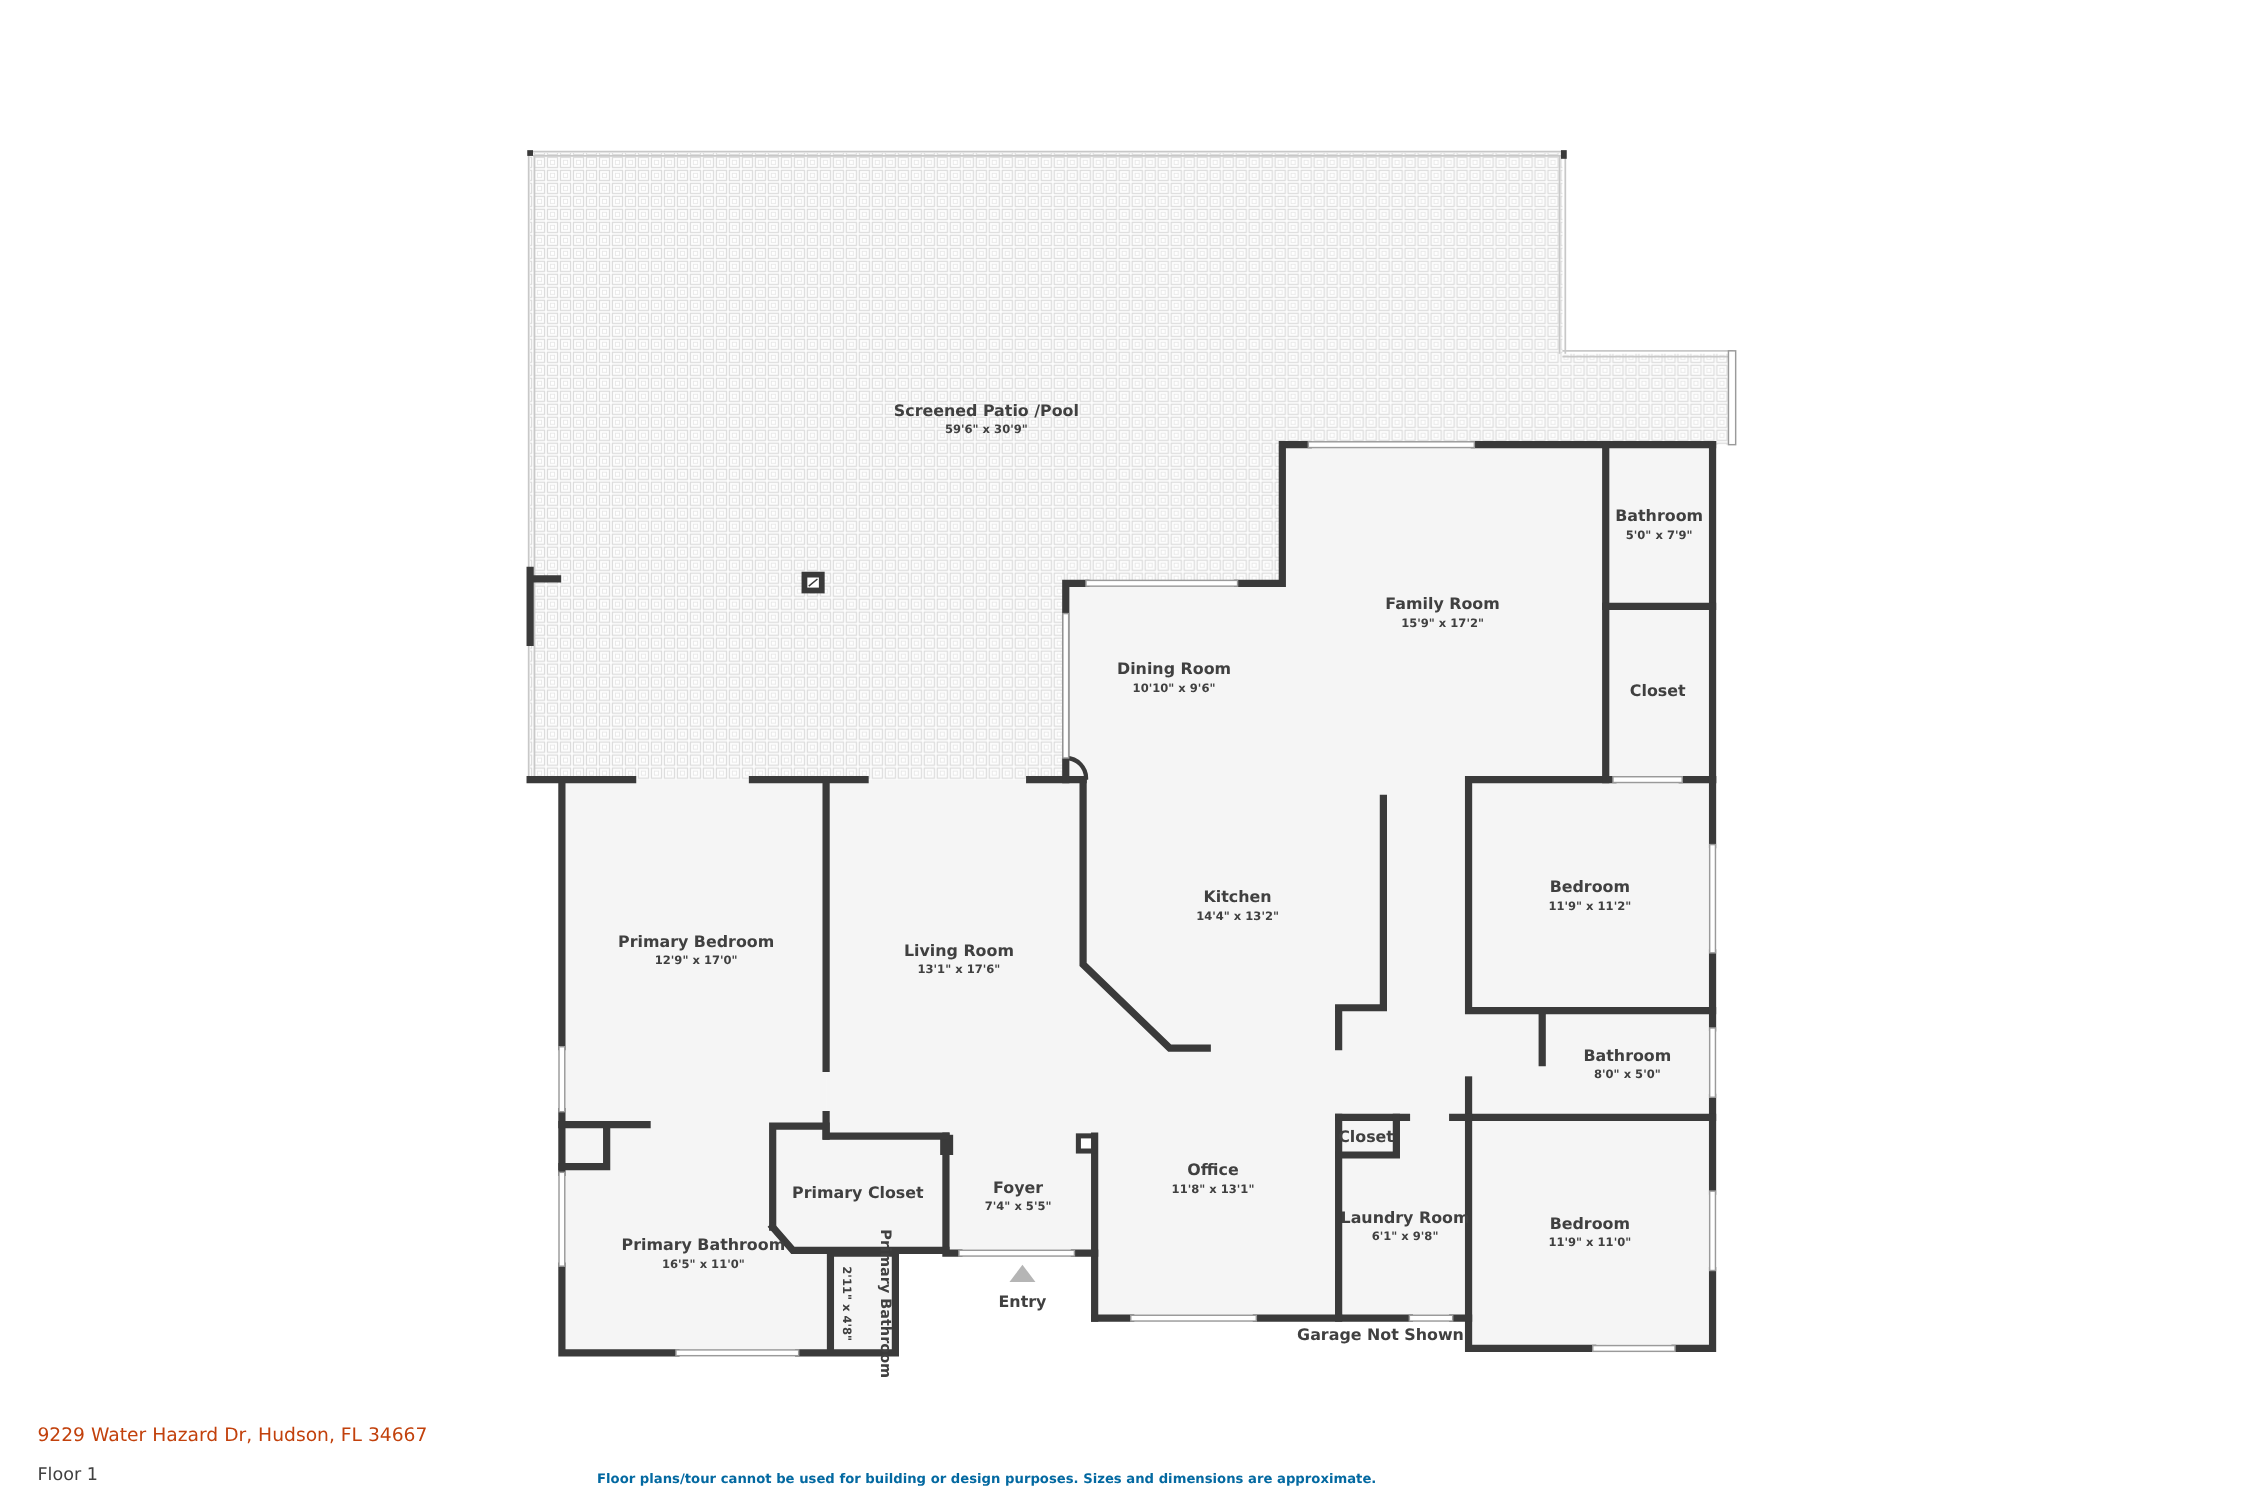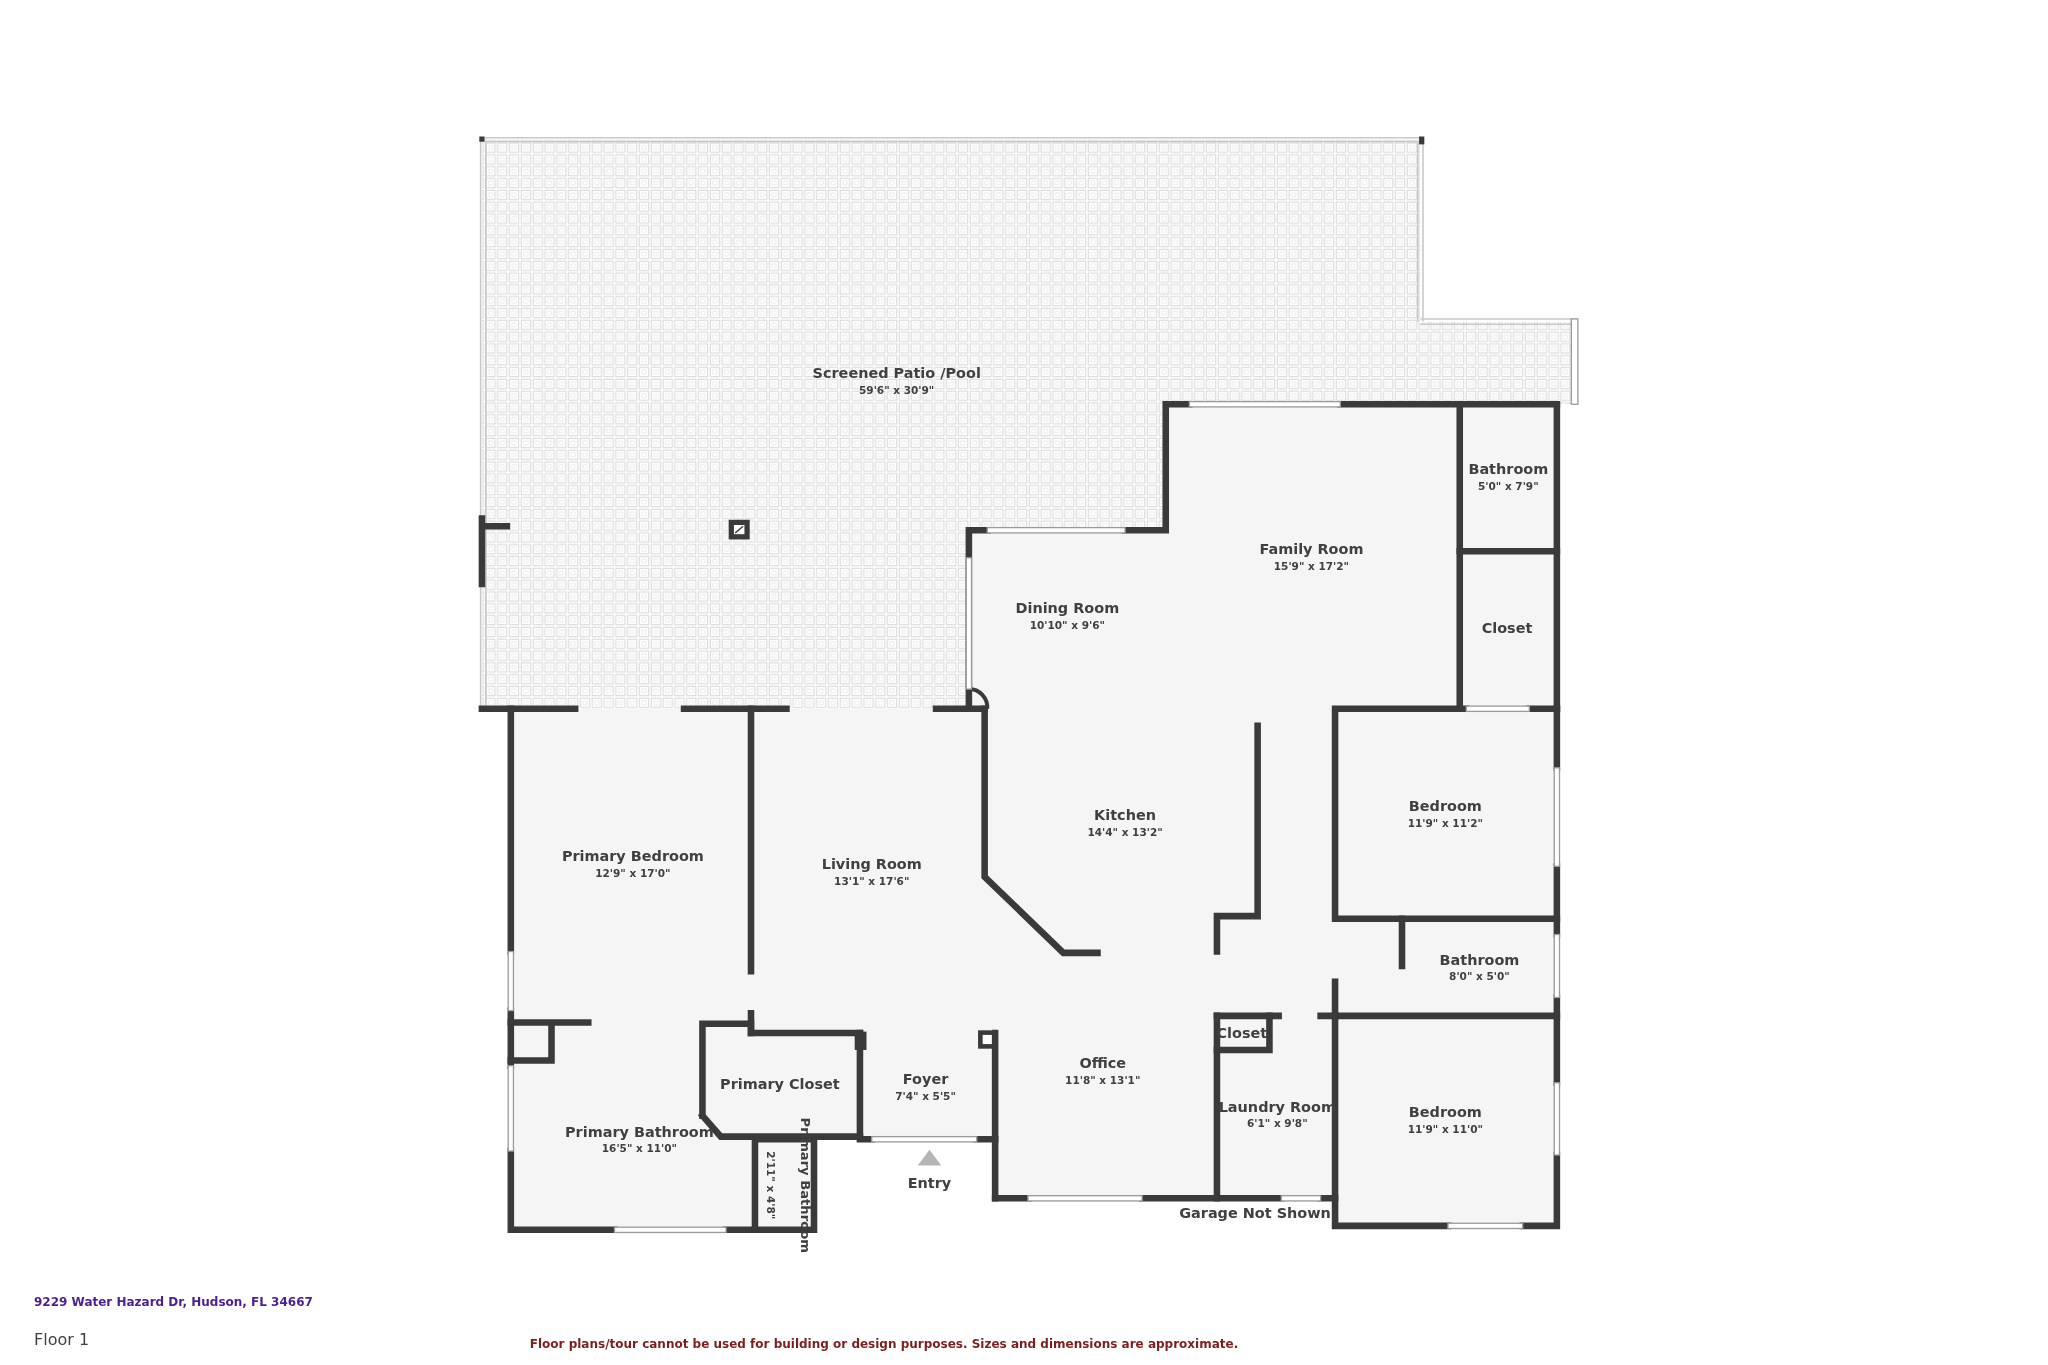--- a/index.html
+++ b/index.html
@@ -5,23 +5,23 @@
   html, body { margin: 0; padding: 0; background: #ffffff; }
   body { width: 2048px; height: 1365px; position: relative; overflow: hidden;
          font-family: "DejaVu Sans", "Liberation Sans", sans-serif; color: #3d3d3d; }
   #plan { position: absolute; left: 0; top: 0; width: 2048px; height: 1365px; }
   .wall { fill: none; stroke: #3a3a3a; stroke-width: 5; stroke-linecap: square; stroke-linejoin: miter; }
   .floor { fill: #f5f5f5; stroke: none; }
   .window { fill: #ffffff; stroke: #9a9a9a; stroke-width: 1; }
   .screen-line { fill: none; stroke: #c8c8c8; stroke-width: 1.2; }
   .room-name { font-family: "DejaVu Sans", "Liberation Sans", sans-serif; font-size: 11px; font-weight: bold; fill: #404040; text-anchor: middle; }
   .room-dim { font-family: "DejaVu Sans", "Liberation Sans", sans-serif; font-size: 8px; font-weight: bold; fill: #404040; text-anchor: middle; }
-  .footer-address { position: absolute; left: 34px; top: 1295px; font-size: 12px; font-weight: bold; color: #4c1d95; }
+  .footer-address { position: absolute; left: 34px; top: 1295px; font-size: 17px; font-weight: normal; color: #c2410c; }
   .footer-floor { position: absolute; left: 34px; top: 1330px; font-size: 16px; font-weight: normal; color: #404040; }
-  .footer-disclaimer { position: absolute; left: 0; width: 1772px; top: 1337px; text-align: center; font-size: 12px; font-weight: bold; color: #7f1d1d; padding-left: 0; }
+  .footer-disclaimer { position: absolute; left: 0; width: 1772px; top: 1337px; text-align: center; font-size: 12px; font-weight: bold; color: #0369a1; padding-left: 13px; }
   .footer-disclaimer span { position: relative; left: -2px; }
 </style>
 </head>
 <body>
 
 <svg id="plan" viewBox="0 0 1560 1040" xmlns="http://www.w3.org/2000/svg">
   <defs>
     <pattern id="tile" width="9" height="9" patternUnits="userSpaceOnUse">
       <rect width="9" height="9" fill="#ffffff"></rect>
       <rect x="1" y="1" width="7" height="7" fill="none" stroke="#dcdcdc" stroke-width="0.9"></rect>

